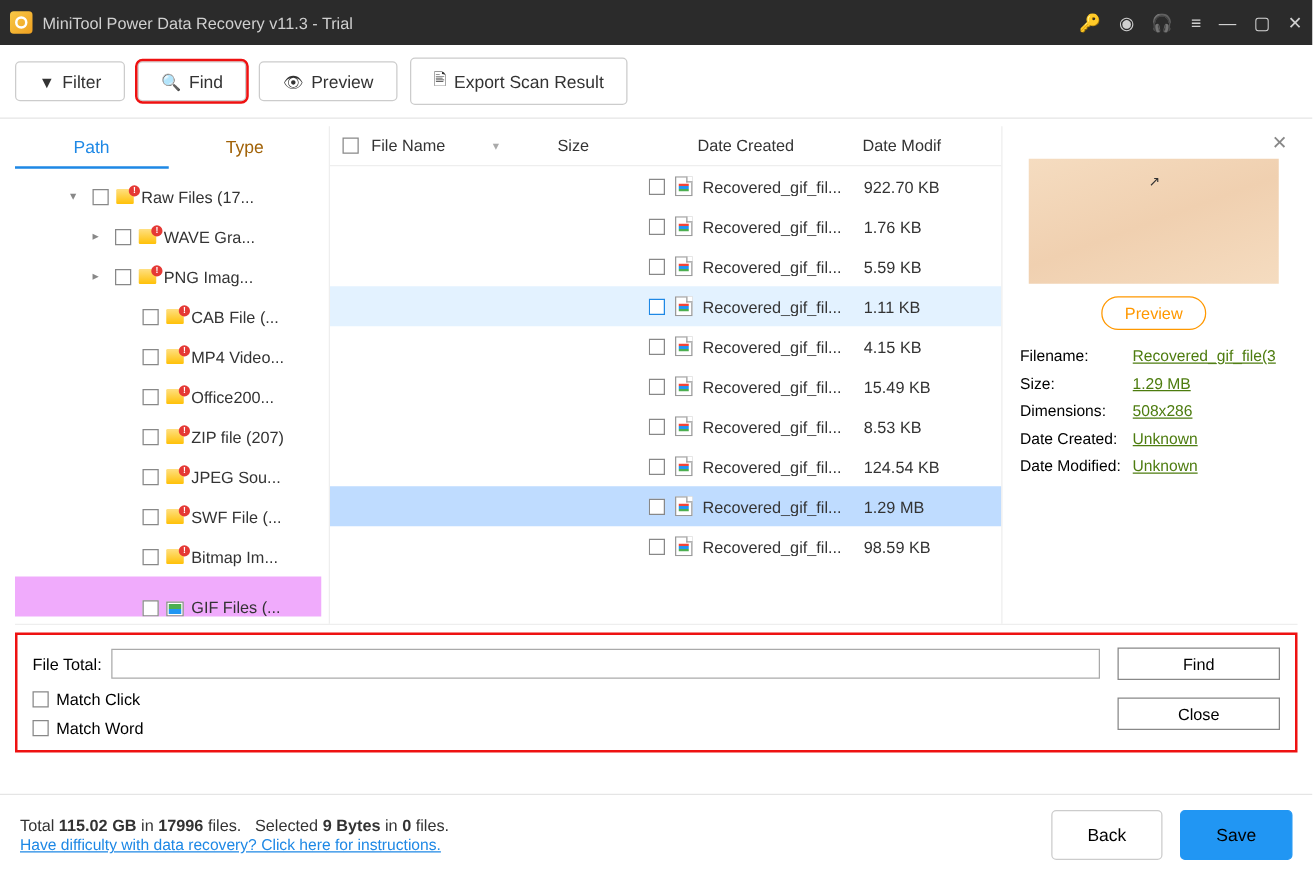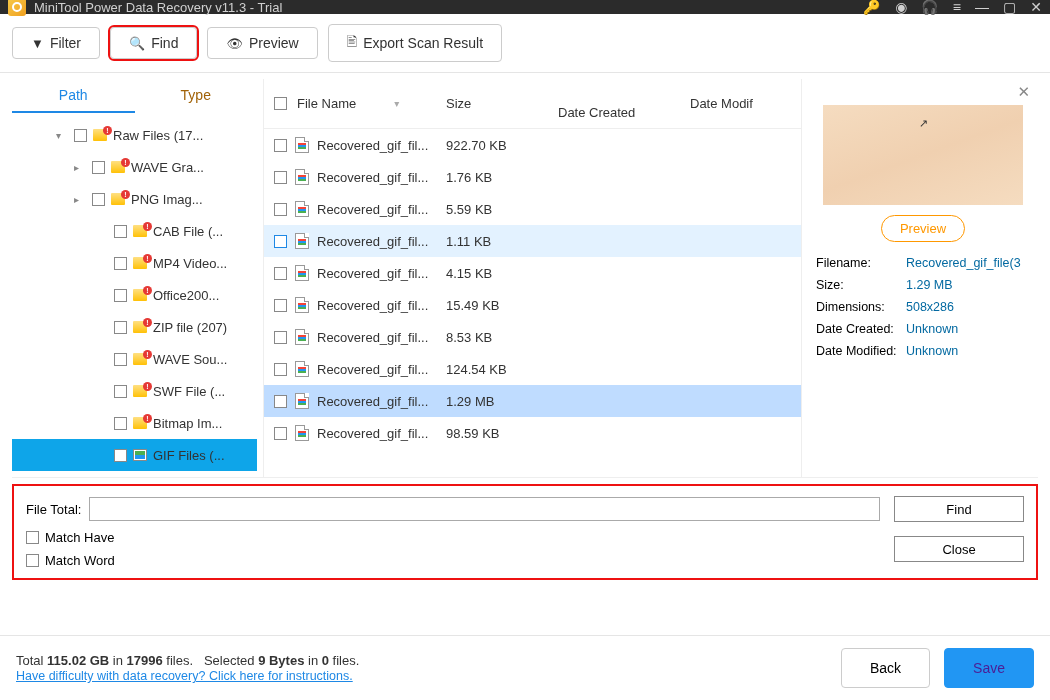--- a/index.html
+++ b/index.html
@@ -1,18 +1,18 @@
 <!DOCTYPE html>
 <html><head>
 <meta charset="utf-8">
 <style>
 * { box-sizing: border-box; margin: 0; padding: 0; font-family: -apple-system, "Segoe UI", Arial, sans-serif; }
 body { background: #fff; width: 1050px; height: 700px; overflow: hidden; position: relative; }
 
-.titlebar { background: #2b2b2b; color: #d0d0d0; height: 14px; display: flex; align-items: center; padding: 0 8px; font-size: 13px; }
+.titlebar { background: #2b2b2b; color: #d0d0d0; height: 36px; display: flex; align-items: center; padding: 0 8px; font-size: 13px; }
 .titlebar .app-icon { width: 18px; height: 18px; margin-right: 8px; background: linear-gradient(135deg,#f7c948,#f0a020); border-radius: 3px; position: relative; }
 .titlebar .app-icon:after { content:""; position:absolute; left:4px; top:4px; width:10px; height:10px; border:2px solid #fff; border-radius:50%; box-sizing:border-box; }
 .titlebar .title { flex: 1; }
 .titlebar .win-btns { display: flex; gap: 14px; align-items: center; }
 .titlebar .win-btns span { cursor: pointer; font-size: 14px; }
 
 .toolbar { display: flex; align-items: center; padding: 10px 12px; gap: 10px; border-bottom: 1px solid #e5e5e5; }
 .tbtn { border: 1px solid #ccc; background: #fff; padding: 7px 18px; border-radius: 4px; font-size: 14px; color: #333; display: inline-flex; align-items: center; gap: 6px; cursor: pointer; }
 .tbtn.highlight { outline: 2px solid #e11; outline-offset: 0; }
 .tbtn .ico { font-size: 13px; }
@@ -22,71 +22,71 @@
 .tabs { display: flex; }
 .tab { flex: 1; text-align: center; padding: 8px 0; font-size: 14px; color: #a16207; cursor: pointer; border-bottom: 2px solid transparent; }
 .tab.active { color: #1e88e5; border-bottom-color: #1e88e5; font-weight: 500; }
 .tree { flex: 1; overflow-y: auto; font-size: 13px; color: #333; padding-top: 6px; position: relative; }
 .tree::-webkit-scrollbar { width: 6px; }
 .tree::-webkit-scrollbar-thumb { background: #ccc; border-radius: 3px; }
 .tree-row { display: flex; align-items: center; height: 32px; gap: 6px; white-space: nowrap; overflow: hidden; text-overflow: ellipsis; cursor: pointer; padding-right: 6px; }
 .tree-row.d0 { padding-left: 60px; }
 .tree-row.d1 { padding-left: 78px; }
 .tree-row.d2 { padding-left: 100px; }
-.tree-row.selected { background: #0ea5e9; }
+.tree-row.selected { background: #f0abfc; align-items: flex-end; }
 .arrow { width: 12px; color: #888; font-size: 10px; display:inline-block; margin-left: -16px; }
 .cbx { width: 13px; height: 13px; border: 1px solid #888; background: #fff; flex-shrink: 0; }
 .folder-ico { width: 14px; height: 12px; background: linear-gradient(#ffe082,#ffc107); border-radius: 1px; flex-shrink:0; position:relative; }
 .folder-ico.warn:after { content:"!"; position:absolute; right:-5px; top:-3px; background:#e53935; color:#fff; width:9px; height:9px; border-radius:50%; font-size:7px; line-height:9px; text-align:center; font-weight:bold; }
 .gif-ico { width:14px; height:12px; background:#fff; border:1px solid #888; position:relative; flex-shrink:0; }
 .gif-ico:after { content:""; position:absolute; left:1px; top:1px; width:10px; height:8px; background:linear-gradient(#4caf50 50%, #2196f3 50%);}
 .tree-label { overflow: hidden; text-overflow: ellipsis; }
 
 .center-panel { flex: 1; border-left: 1px solid #eee; border-right: 1px solid #eee; margin: 0 6px; display: flex; flex-direction: column; }
 .file-header { display: flex; align-items: center; padding: 8px 10px; font-size: 13px; color: #333; font-weight: 500; border-bottom: 1px solid #eee; gap: 12px; }
 .fh-name { width: 160px; display:flex; align-items:center; gap:10px; }
 .fh-size { width: 100px; }
-.fh-created { width: 120px; margin-top: 18px; }
+.fh-created { width: 120px; }
 .fh-modified { flex: 1; }
 .sort-arrow { color: #aaa; font-size: 10px; margin-left: 28px; }
 .file-list { flex:1; overflow-y: auto; position:relative; }
 .file-list::-webkit-scrollbar { width:6px; }
 .file-list::-webkit-scrollbar-thumb { background:#ccc; border-radius:3px; }
-.file-row { display: flex; align-items: center; padding: 6px 10px; font-size: 13px; color: #333; gap: 12px; cursor:pointer; height: 32px; }
+.file-row { display: flex; align-items: center; padding: 6px 10px; font-size: 13px; color: #333; gap: 12px; cursor:pointer; height: 32px; justify-content: flex-end; }
 .file-row.sel1 { background: #e3f2ff; }
 .file-row.sel2 { background: #bfdcff; }
 .file-row .cbx.blue { border-color: #1e88e5; }
 .fr-name { width: 160px; display:flex; align-items:center; gap:8px; overflow:hidden; }
 .fr-name .fname { overflow:hidden; text-overflow:ellipsis; white-space:nowrap; }
 .file-ico { width:14px; height:16px; background:#fff; border:1px solid #999; position:relative; flex-shrink:0; }
 .file-ico:before { content:""; position:absolute; right:-1px; top:-1px; width:4px; height:4px; background:#fff; border-left:1px solid #999; border-bottom:1px solid #999; }
 .file-ico:after { content:""; position:absolute; left:2px; top:5px; width:8px; height:6px; background:linear-gradient(#f44336 33%,#2196f3 33% 66%,#4caf50 66%);}
 .fr-size { width: 100px; }
 
 .right-panel { width: 230px; padding: 6px 8px; font-size: 13px; color: #333; position:relative; }
 .close-x { position:absolute; right:8px; top:4px; color:#888; cursor:pointer; font-size:15px; }
 .preview-img { width: 200px; height: 100px; margin: 20px auto 10px; background: linear-gradient(160deg,#f5dcc0,#f0d0b0,#f5dcc0); position:relative; }
 .preview-img:after { content:"↖"; position:absolute; left:48%; top:12px; font-size:11px; color:#333; transform: scaleX(-1); }
 .preview-btn { display:block; margin:0 auto 14px; padding:5px 18px; border:1px solid #ff9800; color:#ff9800; border-radius:14px; background:#fff; font-size:13px; cursor:pointer; }
 .meta { display:grid; grid-template-columns: 90px 1fr; row-gap: 8px; font-size: 12.5px; }
 .meta .k { color:#000000; }
-.meta .v { color:#0369a1; white-space:nowrap; overflow:hidden; text-overflow:ellipsis; }
+.meta .v { color:#4d7c0f; white-space:nowrap; overflow:hidden; text-overflow:ellipsis;text-decoration:underline; }
 
 .find-panel { margin: 6px 12px; border: 2px solid #e11; padding: 10px 12px; display:grid; grid-template-columns: 1fr 130px; grid-template-rows: auto auto auto; column-gap: 14px; row-gap: 8px; align-items:center; font-size: 13px; }
 .fp-row1 { grid-column:1; display:flex; align-items:center; gap:8px; }
 .fp-row1 input { flex:1; height:24px; border:1px solid #aaa; padding:0 6px; font-size:13px; }
 .fp-btn { grid-column:2; height:26px; border:1px solid #888; background:#fff; font-size:13px; cursor:pointer; }
 .fp-check { grid-column:1; display:flex; align-items:center; gap:6px; }
 
 .footer { position:absolute; left:0; right:0; bottom:0; border-top:1px solid #e5e5e5; padding:12px 16px; display:flex; align-items:center; font-size:13px; color:#333; }
 .footer .info { flex:1; }
 .footer .info a { color:#1e88e5; text-decoration:underline; font-size:12.5px; cursor:pointer; }
 .footer .btns { display:flex; gap:14px; }
 .fbtn { padding:11px 28px; border-radius:4px; border:1px solid #ccc; background:#fff; font-size:14px; cursor:pointer; }
-.fbtn.primary { background:#2196f3; color:#4c1d95; border-color:#2196f3; }
+.fbtn.primary { background:#2196f3; color:#000000; border-color:#2196f3; }
 
 .sep { height:1px; background:#eee; margin:0 12px; }
 </style>
 </head>
 <body>
 
 <div class="titlebar">
   <div class="app-icon"></div>
   <div class="title">MiniTool Power Data Recovery v11.3 - Trial</div>
   <div class="win-btns">
@@ -165,21 +165,21 @@
         <div class="tree-row d2">
           <span class="arrow"></span>
           <span class="cbx"></span>
           <span class="folder-ico warn"></span>
           <span class="tree-label">ZIP file (207)</span>
         </div>
         <div class="tree-row d2">
           <span class="arrow"></span>
           <span class="cbx"></span>
           <span class="folder-ico warn"></span>
-          <span class="tree-label">WAVE Sou...</span>
+          <span class="tree-label">JPEG Sou...</span>
         </div>
         <div class="tree-row d2">
           <span class="arrow"></span>
           <span class="cbx"></span>
           <span class="folder-ico warn"></span>
           <span class="tree-label">SWF File (...</span>
         </div>
         <div class="tree-row d2">
           <span class="arrow"></span>
           <span class="cbx"></span>
@@ -315,21 +315,21 @@
 <div class="sep"></div>
 
 <div class="find-panel">
   <div class="fp-row1" style="grid-row:1">
     <span>File Total:</span>
     <input type="text" style="">
   </div>
   <button class="fp-btn" style="grid-row:1">Find</button>
   <div class="fp-check" style="grid-row:2">
       <span class="cbx"></span>
-      <span>Match Have</span>
+      <span>Match Click</span>
     </div>
   <button class="fp-btn" style="grid-row:2/span 2; align-self:start; margin-top:6px">Close</button>
   <div class="fp-check" style="grid-row:3">
       <span class="cbx"></span>
       <span>Match Word</span>
     </div>
 </div>
 
 <div class="footer">
   <div class="info">

